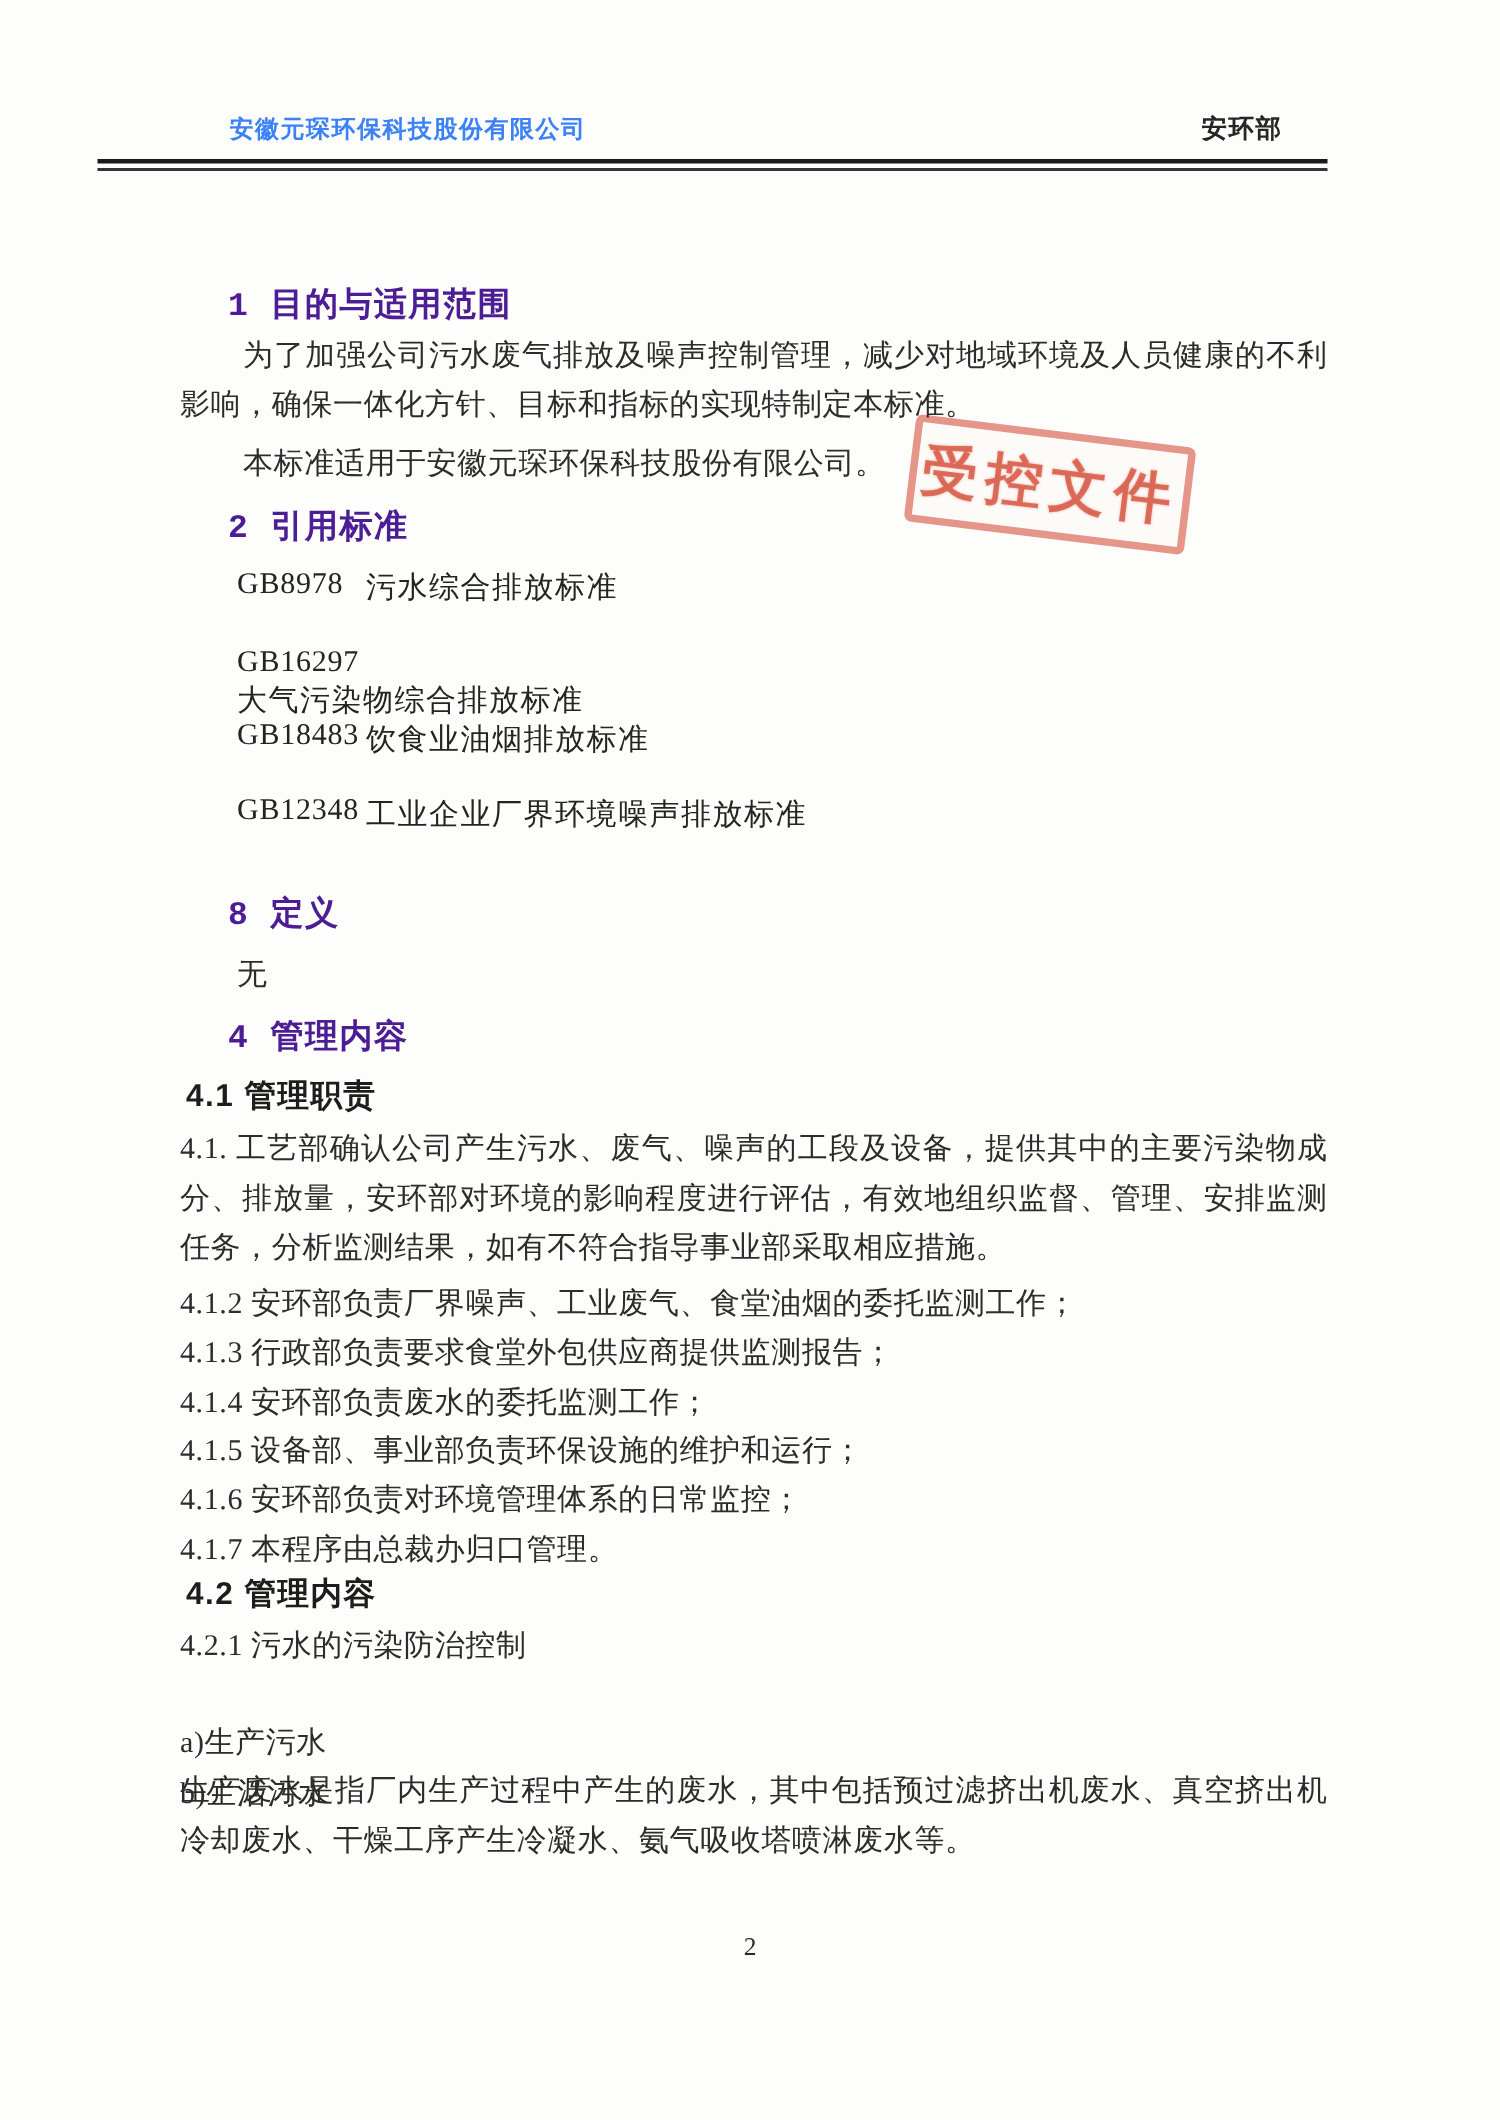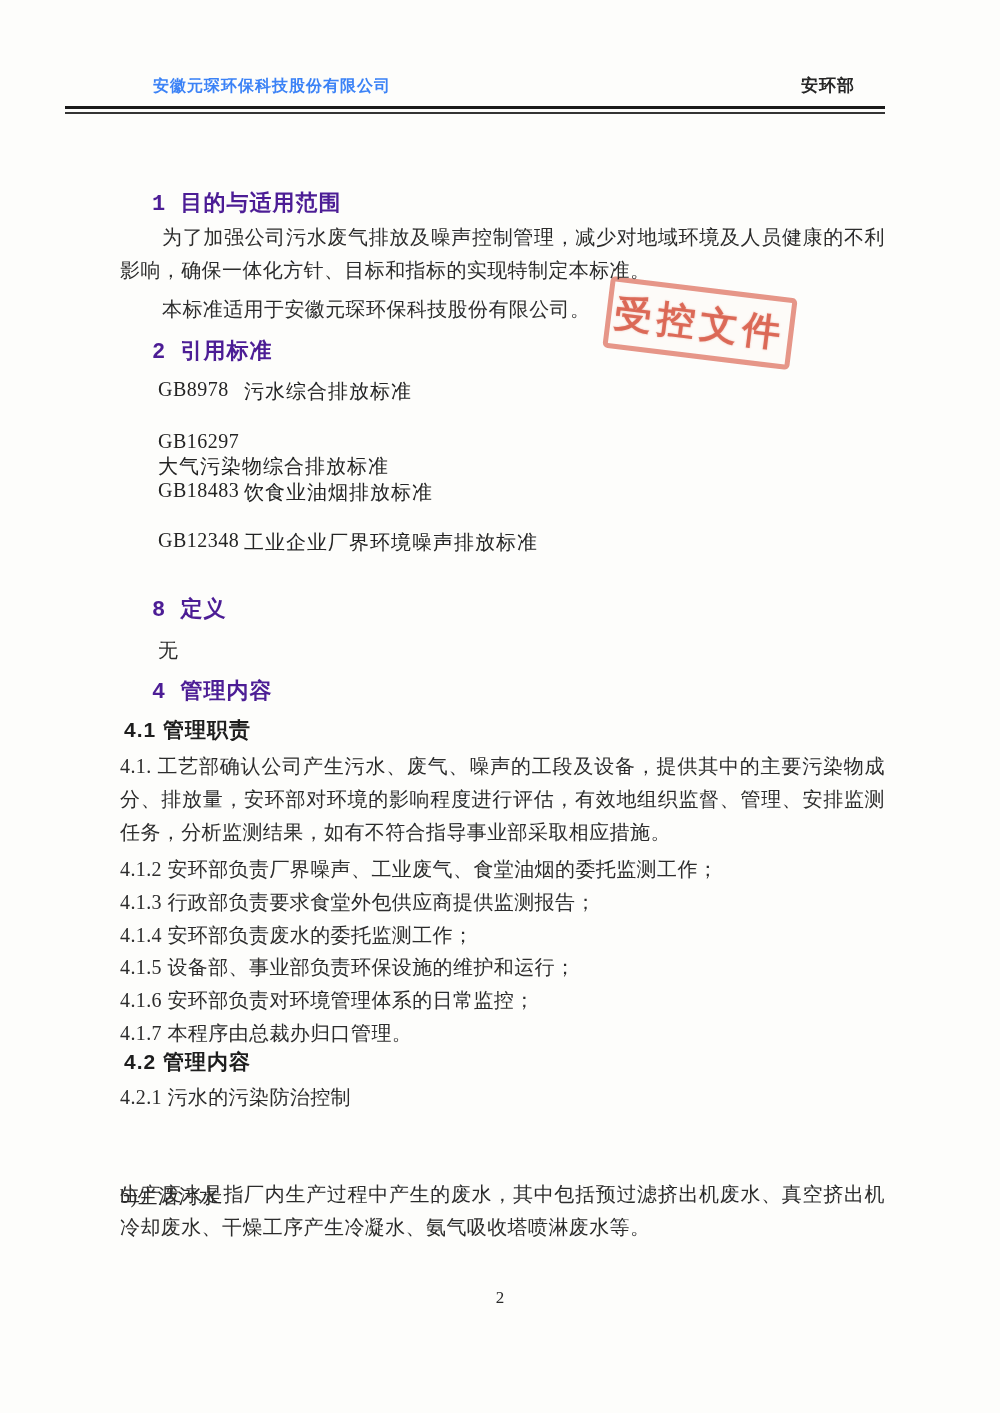--- a/index.html
+++ b/index.html
@@ -99,18 +99,19 @@
 
   <div class="abs body" style="top:853px;">4.1.2 安环部负责厂界噪声、工业废气、食堂油烟的委托监测工作；</div>
   <div class="abs body" style="top:886px;">4.1.3 行政部负责要求食堂外包供应商提供监测报告；</div>
   <div class="abs body" style="top:919px;">4.1.4 安环部负责废水的委托监测工作；</div>
   <div class="abs body" style="top:951px;">4.1.5 设备部、事业部负责环保设施的维护和运行；</div>
   <div class="abs body" style="top:984px;">4.1.6 安环部负责对环境管理体系的日常监控；</div>
   <div class="abs body" style="top:1017px;">4.1.7 本程序由总裁办归口管理。</div>
 
   <h3 class="abs h2" style="top:1048px;">4.2 管理内容</h3>
   <div class="abs body" style="top:1081px;">4.2.1 污水的污染防治控制</div>
+  <div class="abs body" style="top:1146px;">a)生产污水</div>
   <p class="abs body just" style="top:1178px;">生产废水是指厂内生产过程中产生的废水，其中包括预过滤挤出机废水、真空挤出机冷却废水、干燥工序产生冷凝水、氨气吸收塔喷淋废水等。</p>
   <div class="abs body" style="top:1180px;">b)生活污水</div>
 
   <div class="abs footer">2</div>
 
 </div>
 
 </body></html>

